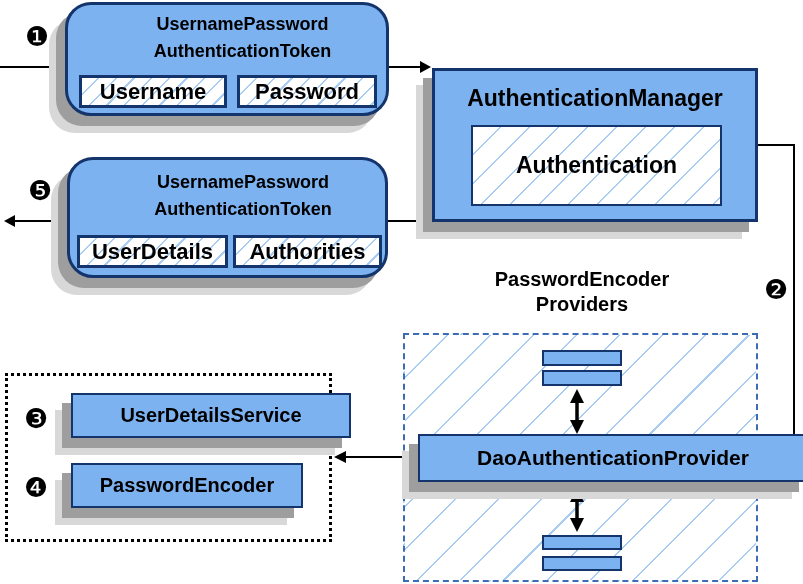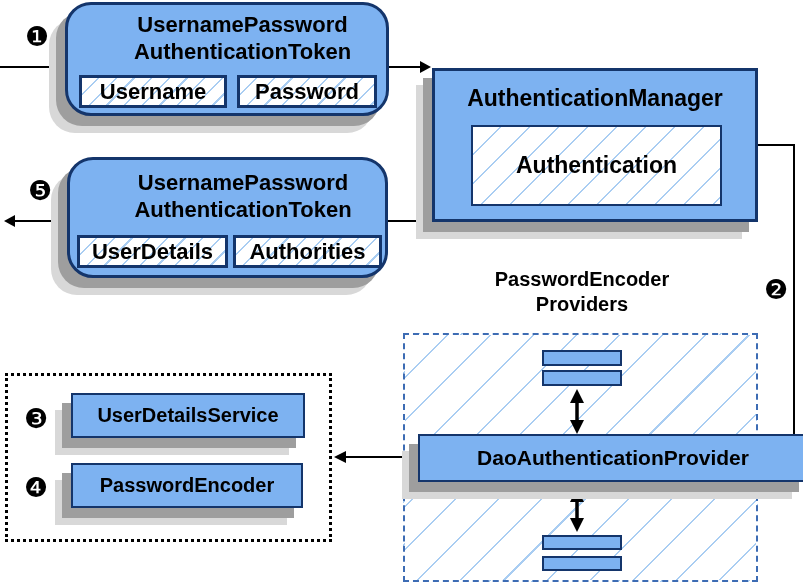--- a/index.html
+++ b/index.html
@@ -26,21 +26,21 @@
     z-index:2;
   }
   .shadowed{
     box-shadow:-9px 10px 0 var(--shadow-dark), -16px 17px 0 var(--shadow-light);
   }
   .token{
     border-radius:26px;
     border-width:3px;
     text-align:center;
   }
-  .token-title{position:absolute;left:0;right:0;font-size:22px;line-height:27px;margin-left:31px;}
+  .token-title{position:absolute;left:0;right:0;font-size:18px;line-height:27px;margin-left:31px;}
   .hatchbox{
     background-color:#fff;
     background-image:repeating-linear-gradient(135deg,transparent 0 11px,var(--hatch-line) 11px 12.5px);
     border:3px solid var(--box-border);
     box-sizing:border-box;
     display:flex;align-items:center;justify-content:center;
     font-size:22px;white-space:nowrap;
   }
   #provider-manager{
     border-width:2px;font-size:23px;
@@ -138,17 +138,17 @@
 
   <div class="abs bluebox bar" style="left:542px;top:350px;width:80px;height:16px;"></div>
   <div class="abs bluebox bar" style="left:542px;top:370px;width:80px;height:16px;"></div>
   <div class="abs bluebox bar" style="left:542px;top:535px;width:80px;height:15px;"></div>
   <div class="abs bluebox bar" style="left:542px;top:556px;width:80px;height:15px;"></div>
 
   <div class="abs bluebox center-flex shadowed" style="left:418px;top:434px;width:390px;height:48px;font-size:21px;">DaoAuthenticationProvider</div>
 
   <div class="abs" id="beans-group" style="left:5px;top:373px;width:327px;height:169px;"></div>
 
-  <div class="abs bluebox center-flex shadowed" style="left:71px;top:393px;width:234px;height:45px;font-size:20px;">UserDetailsService</div>
+  <div class="abs bluebox center-flex shadowed" style="left:71px;top:393px;width:280px;height:45px;font-size:20px;">UserDetailsService</div>
 
   <div class="abs bluebox center-flex shadowed" style="left:71px;top:463px;width:232px;height:45px;font-size:20px;">PasswordEncoder</div>
 
 </div>
 
 </body></html>

